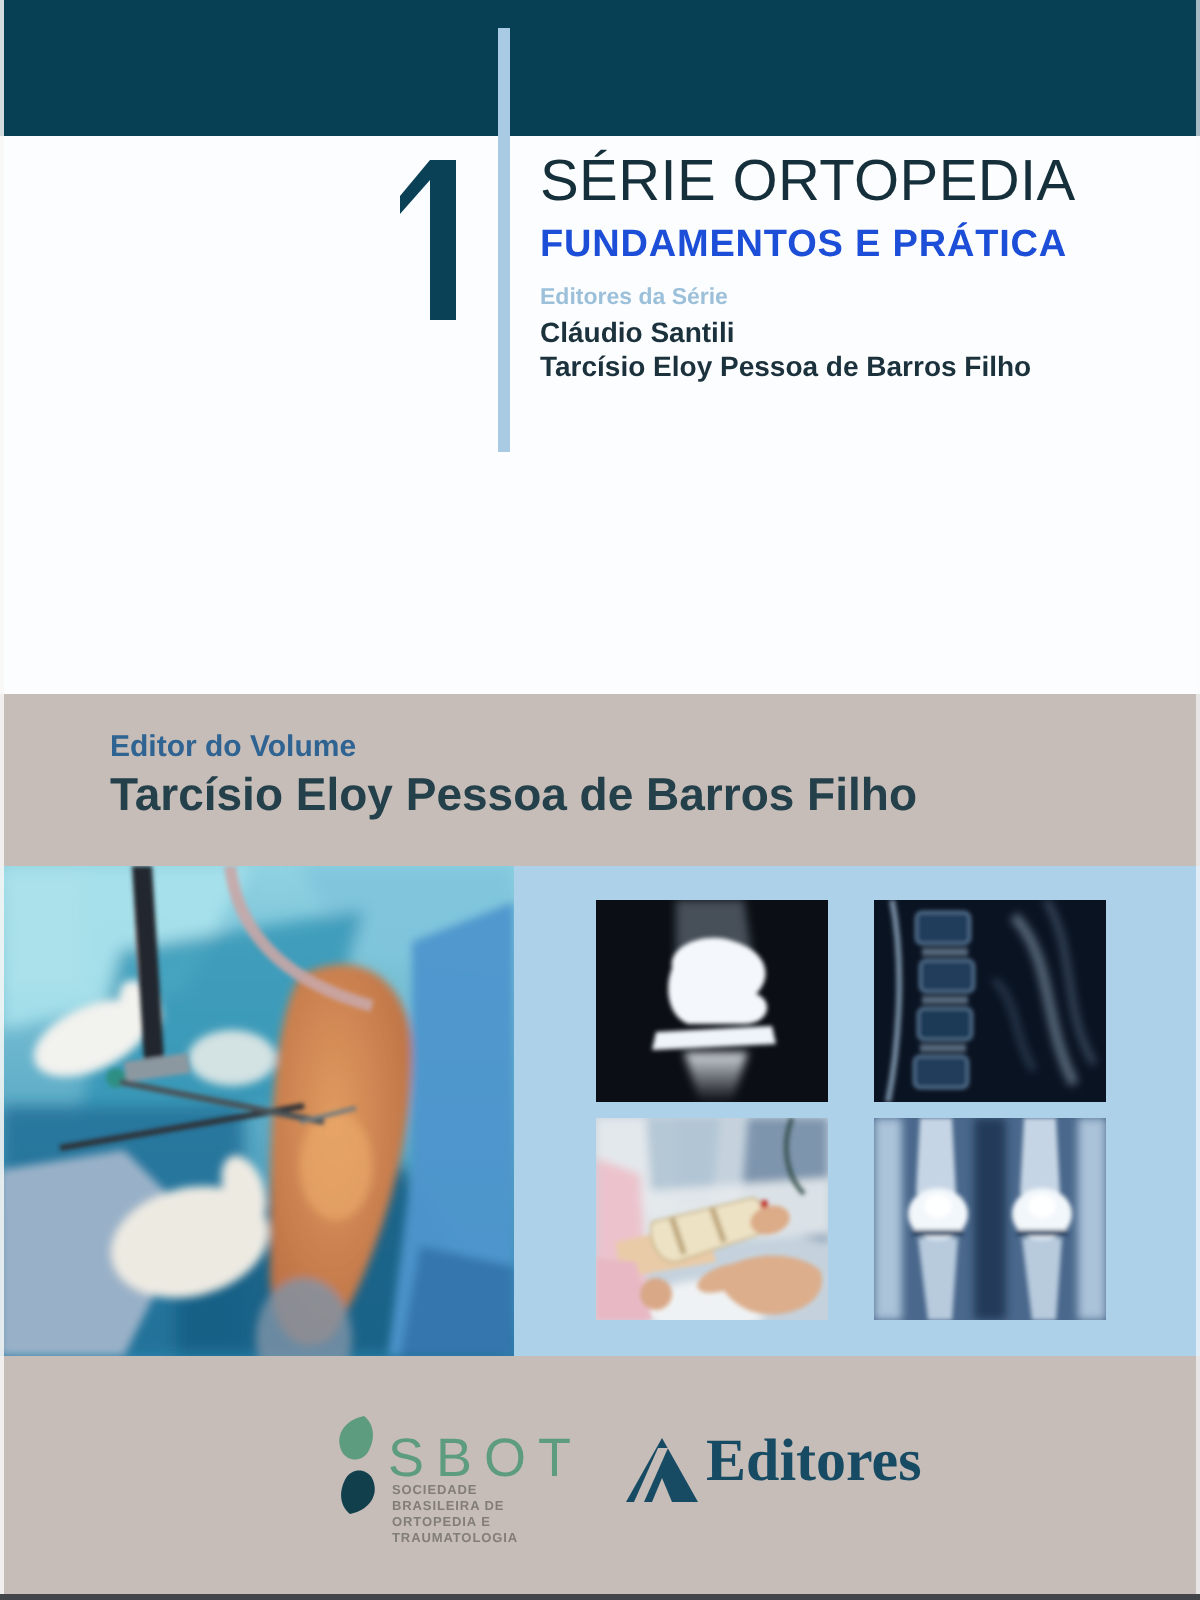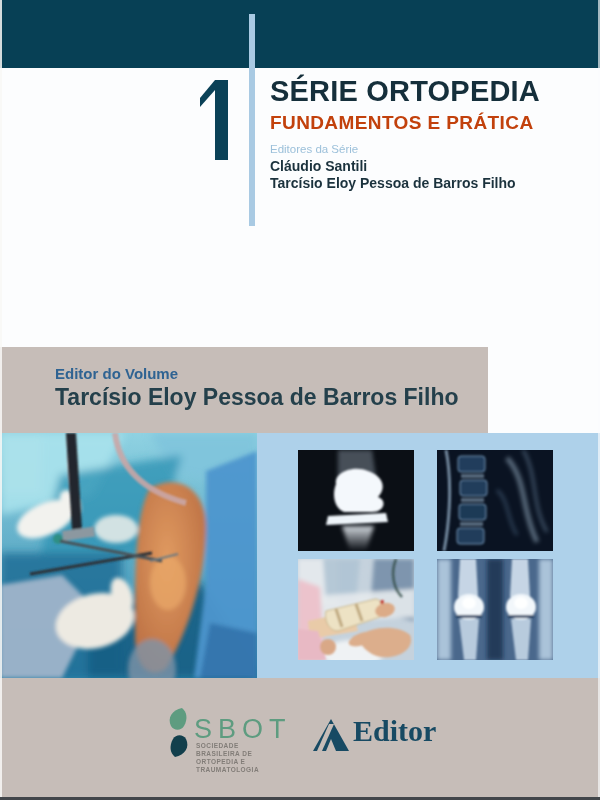--- a/index.html
+++ b/index.html
@@ -3,34 +3,34 @@
 <meta charset="utf-8">
 <style>
   html,body{margin:0;padding:0;background:#888;}
   .cover{
     position:relative;width:600px;height:800px;margin:0 auto;
     background:#FCFDFE;overflow:hidden;
     font-family:"Liberation Sans",sans-serif;
   }
   
   .top-band{position:absolute;left:0;top:0;width:600px;height:68px;background:#074055;}
-  .editor-band{position:absolute;left:0;top:347px;width:488px;height:86px;background:#C6BDB8;}
+  .editor-band{position:absolute;left:0;top:347px;width:600px;height:86px;background:#C6BDB8;}
   .photo-band{position:absolute;left:0;top:433px;width:600px;height:245px;}
   .bottom-band{position:absolute;left:0;top:678px;width:600px;height:122px;background:#C6BDB8;}
   .edge-left{position:absolute;left:0;top:0;width:2px;height:800px;background:rgba(248,248,246,.85);z-index:40;}
   .edge-right{position:absolute;right:0;top:0;width:2px;height:800px;background:rgba(250,252,253,.65);z-index:40;}
   .edge-bottom{position:absolute;left:0;bottom:0;width:600px;height:3px;background:#42464A;z-index:41;}
 
   
   .vline{position:absolute;left:249px;top:14px;width:6px;height:212px;background:#A9CAE3;z-index:5;}
   .series-number{position:absolute;left:199px;top:80px;width:30px;height:80px;z-index:6;}
   .series-block{position:absolute;left:270px;top:76px;z-index:6;}
-  .series-title{font-size:29px;line-height:31px;font-weight:bold;color:#152F3B;letter-spacing:.2px;}
-  .series-subtitle{margin-top:5px;font-size:19px;font-weight:bold;color:#c2410c;letter-spacing:.4px;}
-  .series-editors-label{margin-top:9px;font-size:11.5px;font-weight:normal;color:#9CC0DA;}
+  .series-title{font-size:29px;line-height:31px;font-weight:normal;color:#152F3B;letter-spacing:.2px;}
+  .series-subtitle{margin-top:5px;font-size:19px;font-weight:bold;color:#1d4ed8;letter-spacing:.4px;}
+  .series-editors-label{margin-top:9px;font-size:11.5px;font-weight:bold;color:#9CC0DA;}
   .series-editors{margin-top:3px;}
   .series-editors div{font-size:14px;line-height:17px;font-weight:bold;color:#1B323D;}
 
   
   .book-title{position:absolute;left:50px;top:250px;z-index:6;white-space:nowrap;}
   .book-title span{
     display:inline-block;transform:scaleX(.78);transform-origin:left top;
     font-family:"Liberation Serif",serif;font-style:italic;font-weight:bold;
     font-size:63px;line-height:80px;color:#16231F;letter-spacing:-1px;
   }
@@ -287,19 +287,19 @@
   </div>
 
   <div class="atheneu-logo">
     <span class="atheneu-icon">
       <svg width="36" height="32" viewBox="0 0 36 32">
         <polygon points="18,0 36,32 0,32" fill="#174A63"></polygon>
         <polygon points="16,5 21,5 9,32 4,32" fill="#C6BDB8"></polygon>
         <polygon points="18,20 23,32 13,32" fill="#C6BDB8"></polygon>
       </svg>
     </span>
-    <span class="atheneu-word">Editor</span>
+    <span class="atheneu-word">Editores</span>
   </div>
 
   <div class="edge-left"></div>
   <div class="edge-right"></div>
   <div class="edge-bottom"></div>
 </div>
 
 </body></html>

